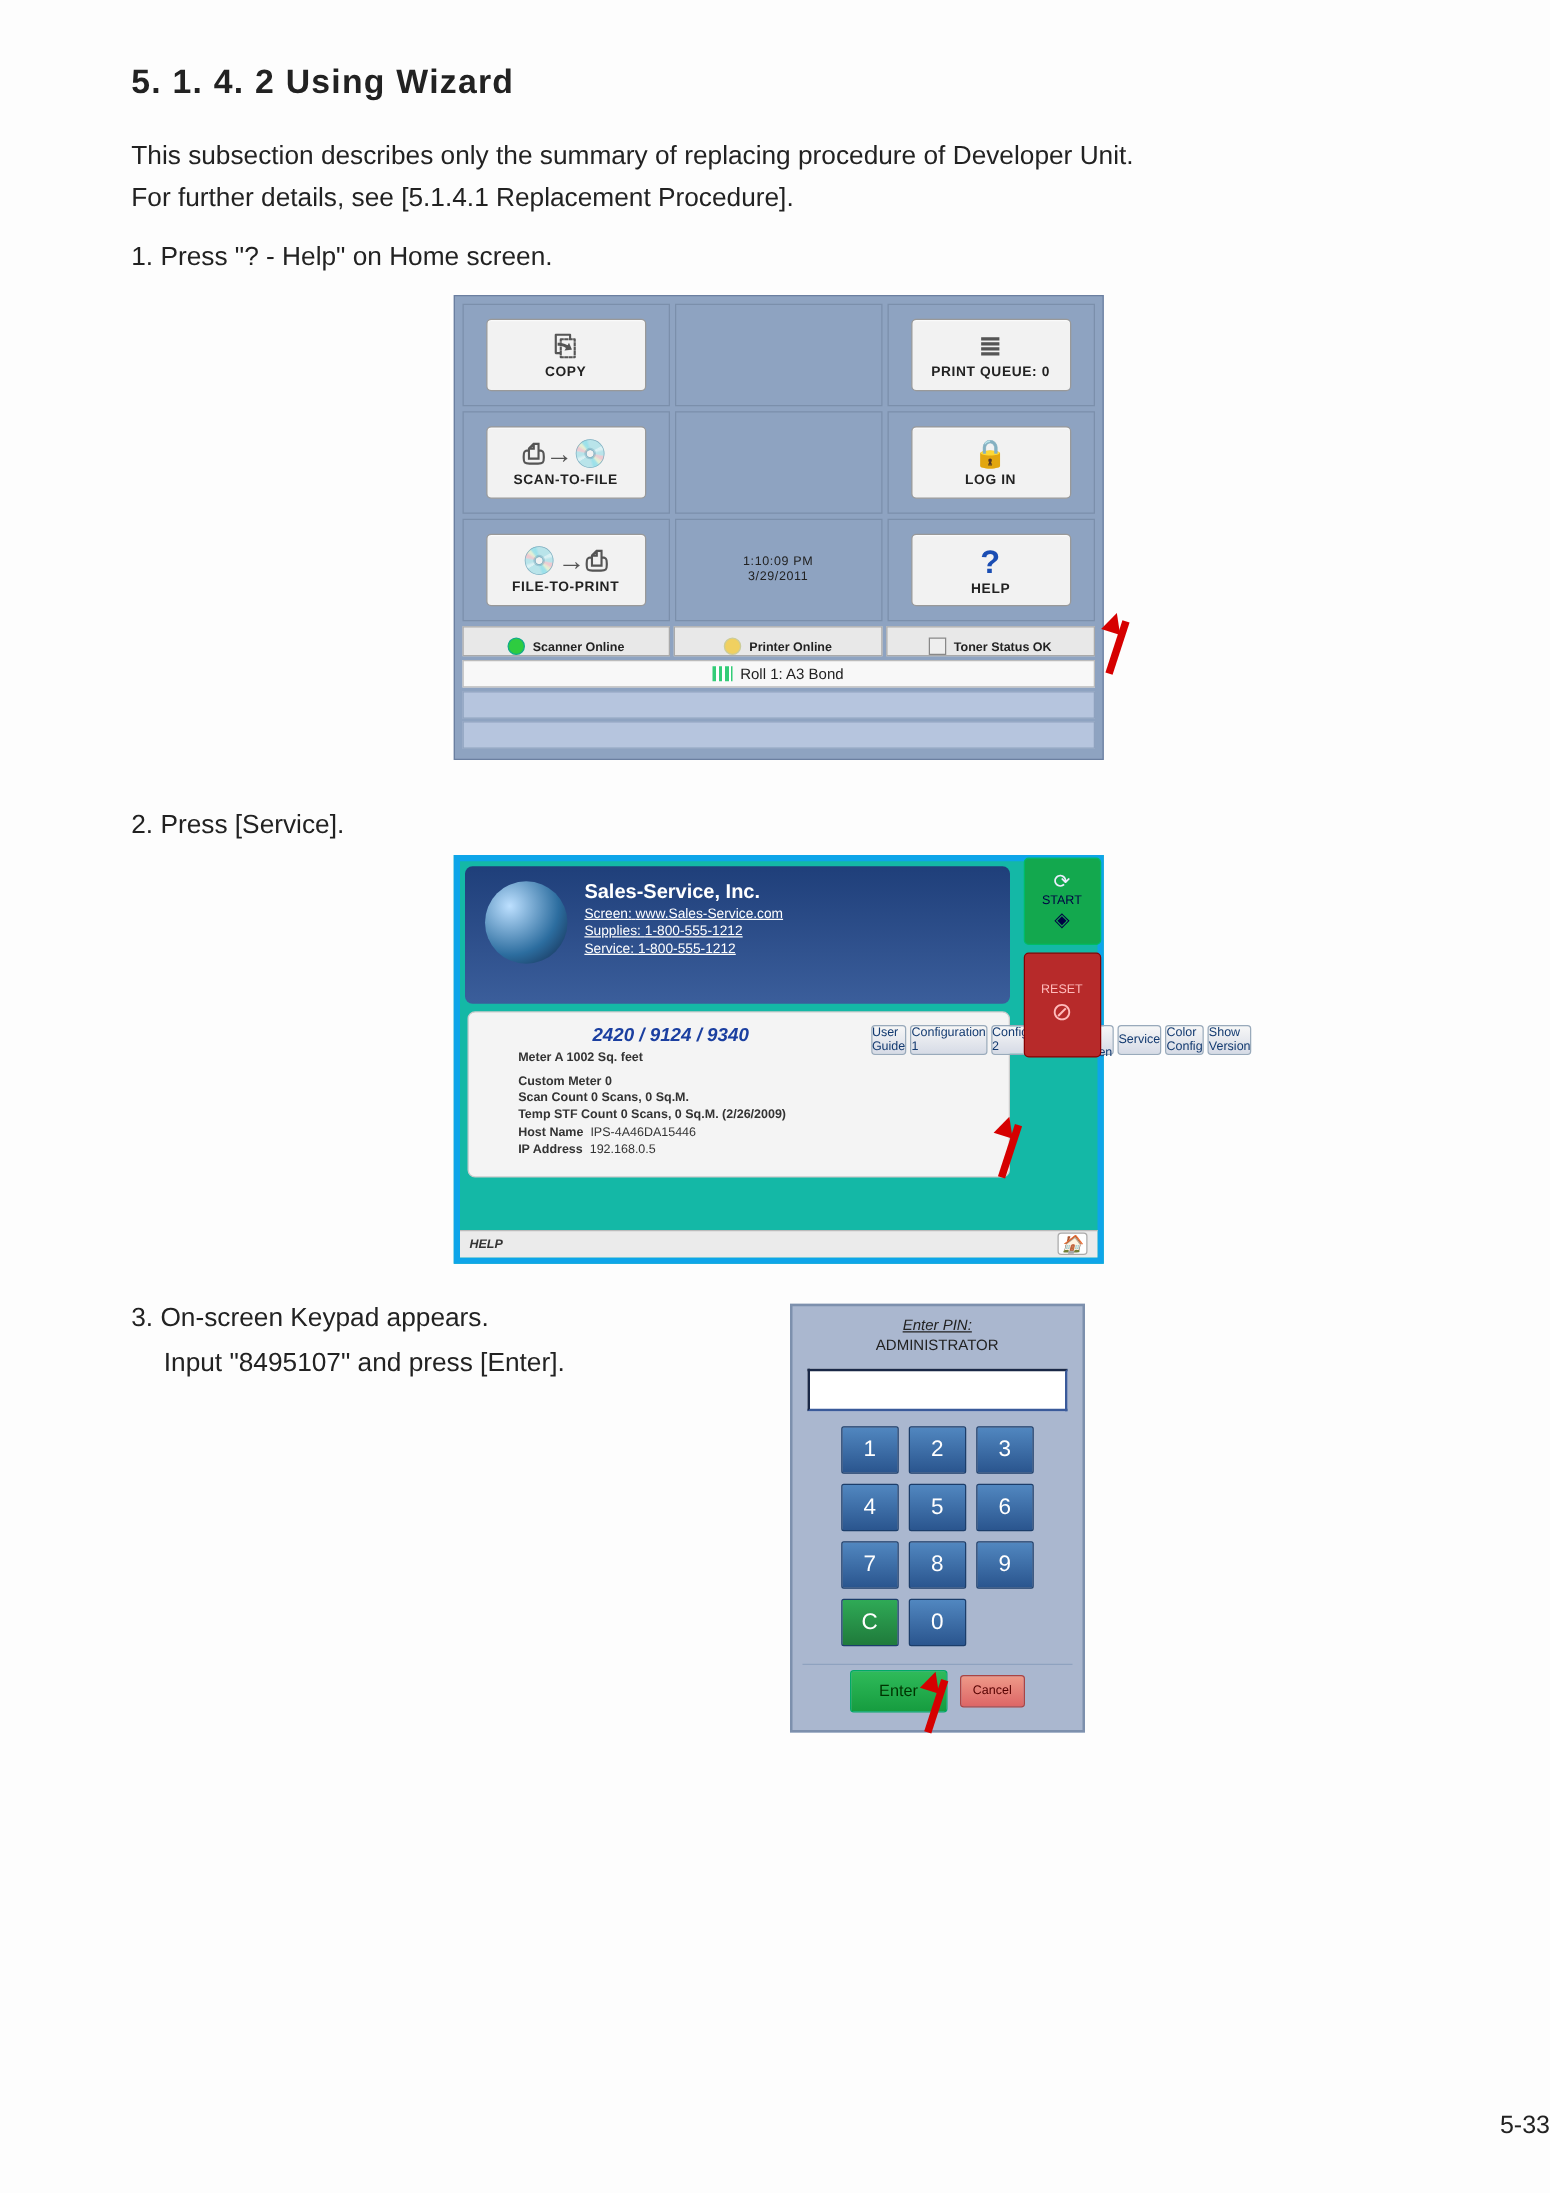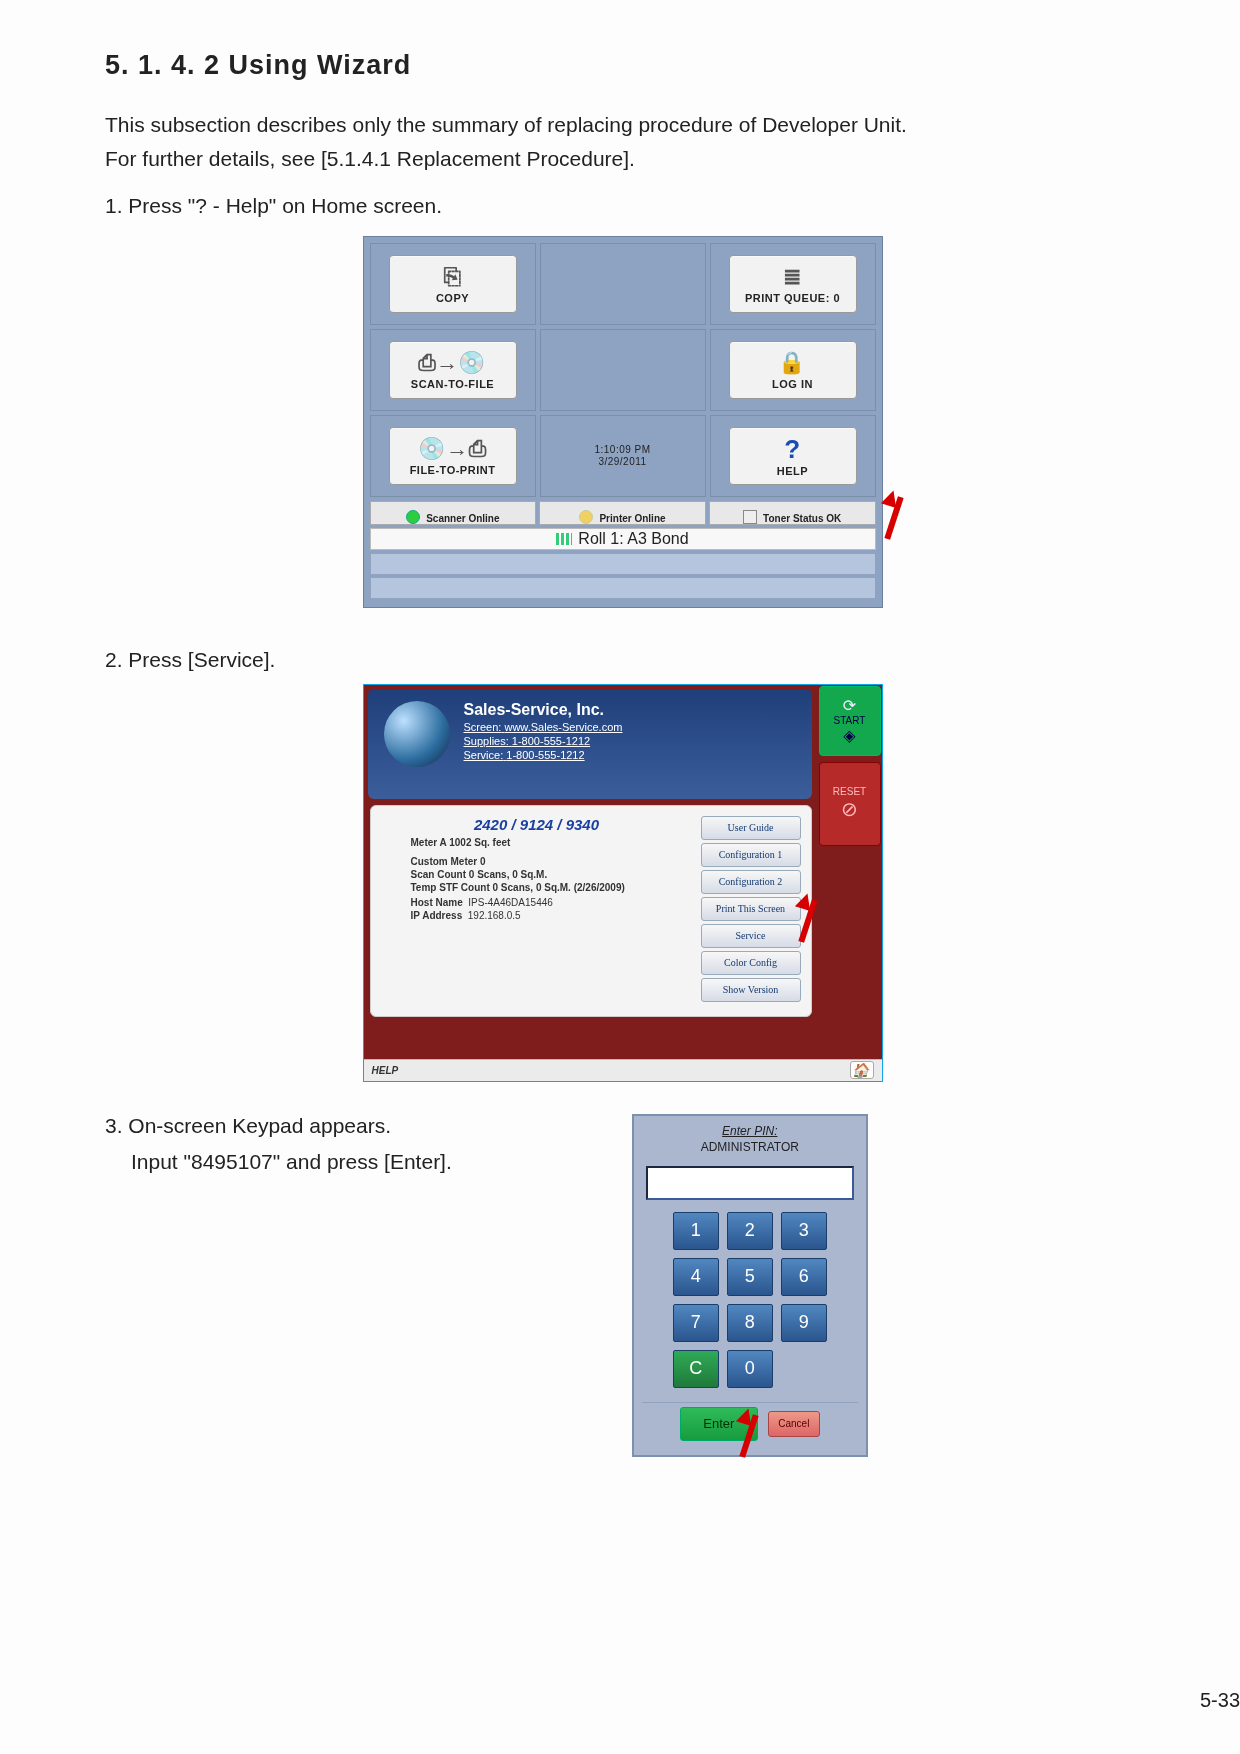--- a/index.html
+++ b/index.html
@@ -43,27 +43,27 @@
   .s1-status {
     display: flex; height: 24px; margin-bottom: 3px; gap: 3px;
   }
   .s1-status-cell {
     flex: 1; background: #e8e8e8; border: 1px solid #aaa;
     display: flex; align-items: flex-end; justify-content: center;
     font-size: 10px; font-weight: bold; gap: 6px;
   }
   .s1-roll { height: 22px; background: #f8f8f8; border: 1px solid #bbb;
     display: flex; align-items: center; justify-content: center;
-    font-size: 16px; margin-bottom: 3px; }
+    font-size: 12px; margin-bottom: 3px; }
   .s1-blank { height: 22px; background: #b6c5de; border: 1px solid #8fa2bf; margin-bottom: 2px; }
   .s1-wrap { position: relative; }
 
   
   .shot2wrap { position: relative; width: 520px; margin: 12px auto 0; }
-  .shot2 { width: 520px; border: 1px solid #0ea5e9; background: #7f1d1d; }
+  .shot2 { width: 520px; border: 5px solid #0ea5e9; background: #14b8a6; }
   .s2-side { position: absolute; right: 2px; top: 2px; width: 62px; display: flex; flex-direction: column; gap: 6px; }
   .s2-start { width: 62px; height: 70px; background: #13a84e; border: 1px solid #0b6; border-radius: 4px;
     display: flex; flex-direction: column; align-items: center; justify-content: center; color: #004; font-size: 10px; }
   .s2-reset { width: 62px; height: 84px; background: #b72a2a; border: 1px solid #800; border-radius: 4px;
     display: flex; flex-direction: column; align-items: center; justify-content: center; color: #fbb; font-size: 10px; }
   .s2-top {
     height: 110px; background: linear-gradient(#1f3f7a,#3b5e9b);
     margin: 4px; border-radius: 6px;
     color: #fff; padding: 12px 16px; display: flex; gap: 14px;
     margin-right: 70px;
@@ -73,21 +73,21 @@
   .s2-titles { font-size: 13px; }
   .s2-titles b { font-size: 16px; }
   .s2-link { text-decoration: underline; font-size: 11px; display: block; margin-top: 2px; }
   .s2-panel {
     margin: 6px; margin-right: 70px; background: #f4f4f4; border: 1px solid #ccc;
     border-radius: 6px; padding: 10px 10px 14px; position: relative; display: flex; gap: 8px;
   }
   .s2-info { flex: 1; font-size: 10px; color: #333; }
   .s2-model { font-size: 15px; font-weight: bold; font-style: italic; color: #1b3fa0; margin-bottom: 4px; text-align: center; }
   .s2-info-row { margin: 2px 0 2px 30px; }
-  .s2-btns { width: 100px; display: flex; flex-direction: column; gap: 3px; font-family: Liberation Serif, serif; }
+  .s2-btns { width: 100px; display: flex; gap: 3px; }
   .s2-btn {
     height: 24px; background: linear-gradient(#f7f7f7,#d6dbe6);
     border: 1px solid #8ea; border: 1px solid #9ab; border-radius: 3px;
     font-size: 10px; display:flex; align-items:center; justify-content:center;
     color: #133a70;
   }
   .s2-footer { height: 22px; background: #ebebeb; display:flex; align-items:center;
     padding: 0 8px; font-size: 10px; font-weight: bold; font-style: italic; color: #333;
     justify-content: space-between; border-top: 1px solid #bbb; }
   .s2-home { width: 24px; height: 18px; background: #fff; border:1px solid #aaa; border-radius:3px;

